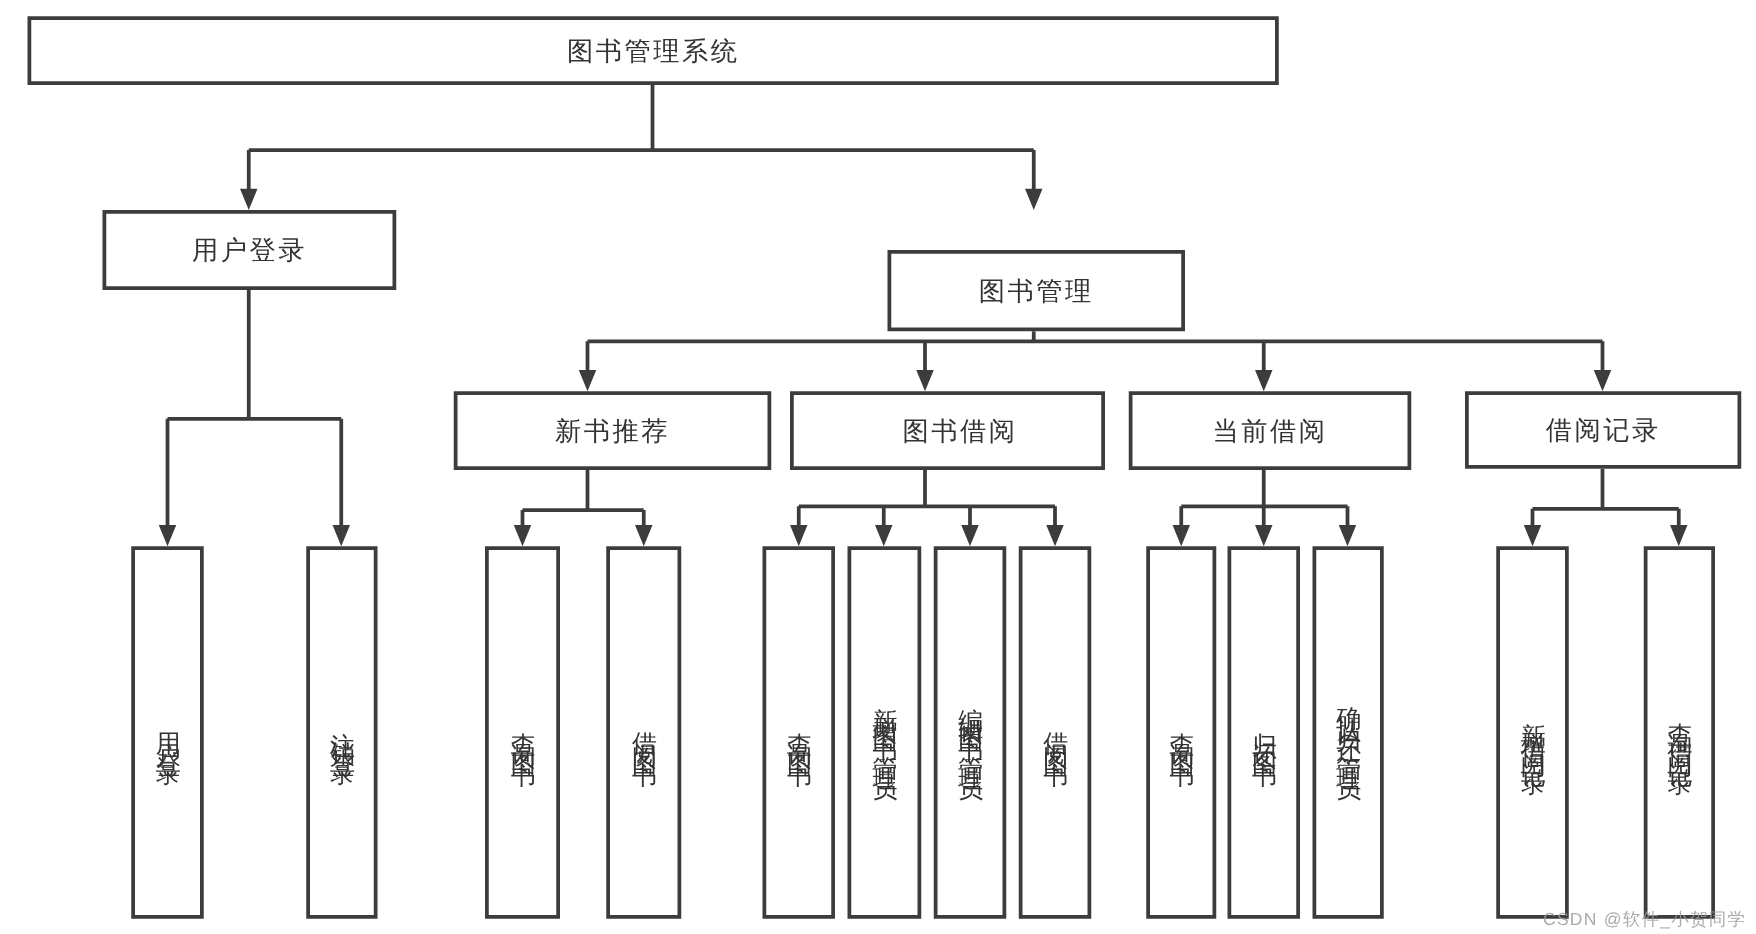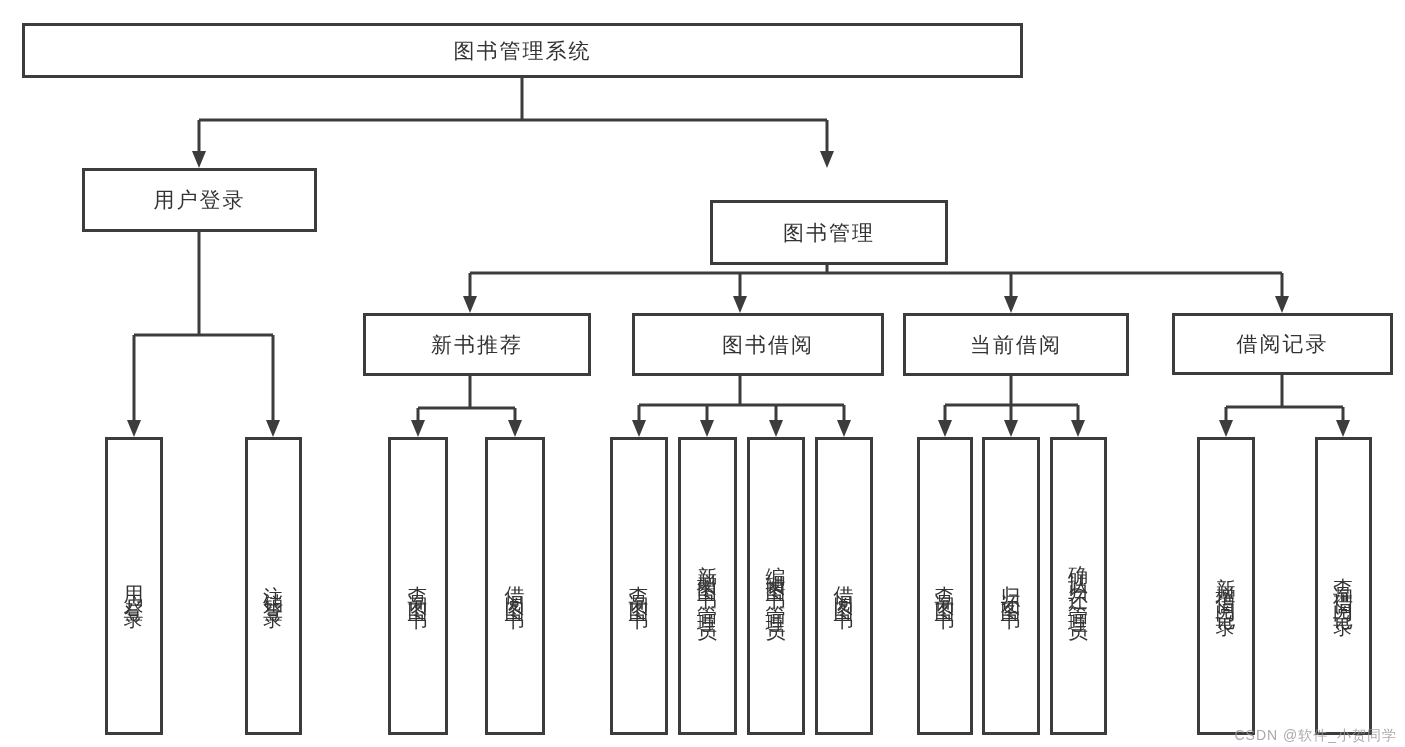--- a/index.html
+++ b/index.html
@@ -30,24 +30,24 @@
   .h-node { font-size: 21px; letter-spacing: 2px; }
   .v-node { font-size: 20px; }
   .v-node .vtext {
     writing-mode: vertical-rl;
     text-orientation: mixed;
     letter-spacing: 8px;
     line-height: 1;
     white-space: nowrap;
   }
   
-  .root-box   { left: 22px;   top: 13px;  width: 1001px; height: 55px; margin-top: 10px; }
+  .root-box   { left: 22px;   top: 13px;  width: 1001px; height: 55px; }
   .lvl2-a     { left: 82px;   top: 168px; width: 235px;  height: 64px; }
   .lvl2-b     { left: 710px;  top: 168px; width: 238px;  height: 65px; margin-top: 32px; }
-  .lvl3-a     { left: 363px;  top: 313px; width: 228px;  height: 63px; }
+  .lvl3-a     { left: 363px;  top: 313px; width: 254px;  height: 63px; }
   .lvl3-b     { left: 632px;  top: 313px; width: 252px;  height: 63px; padding-left: 20px; }
   .lvl3-c     { left: 903px;  top: 313px; width: 226px;  height: 63px; }
   .lvl3-d     { left: 1172px; top: 313px; width: 221px;  height: 62px; }
   .leaf { top: 437px; height: 298px; }
   .leaf-1  { left: 105px;  width: 58px; }
   .leaf-2  { left: 245px;  width: 57px; }
   .leaf-3  { left: 388px;  width: 60px; }
   .leaf-4  { left: 485px;  width: 60px; }
   .leaf-5  { left: 610px;  width: 58px; }
   .leaf-6  { left: 678px;  width: 59px; }

